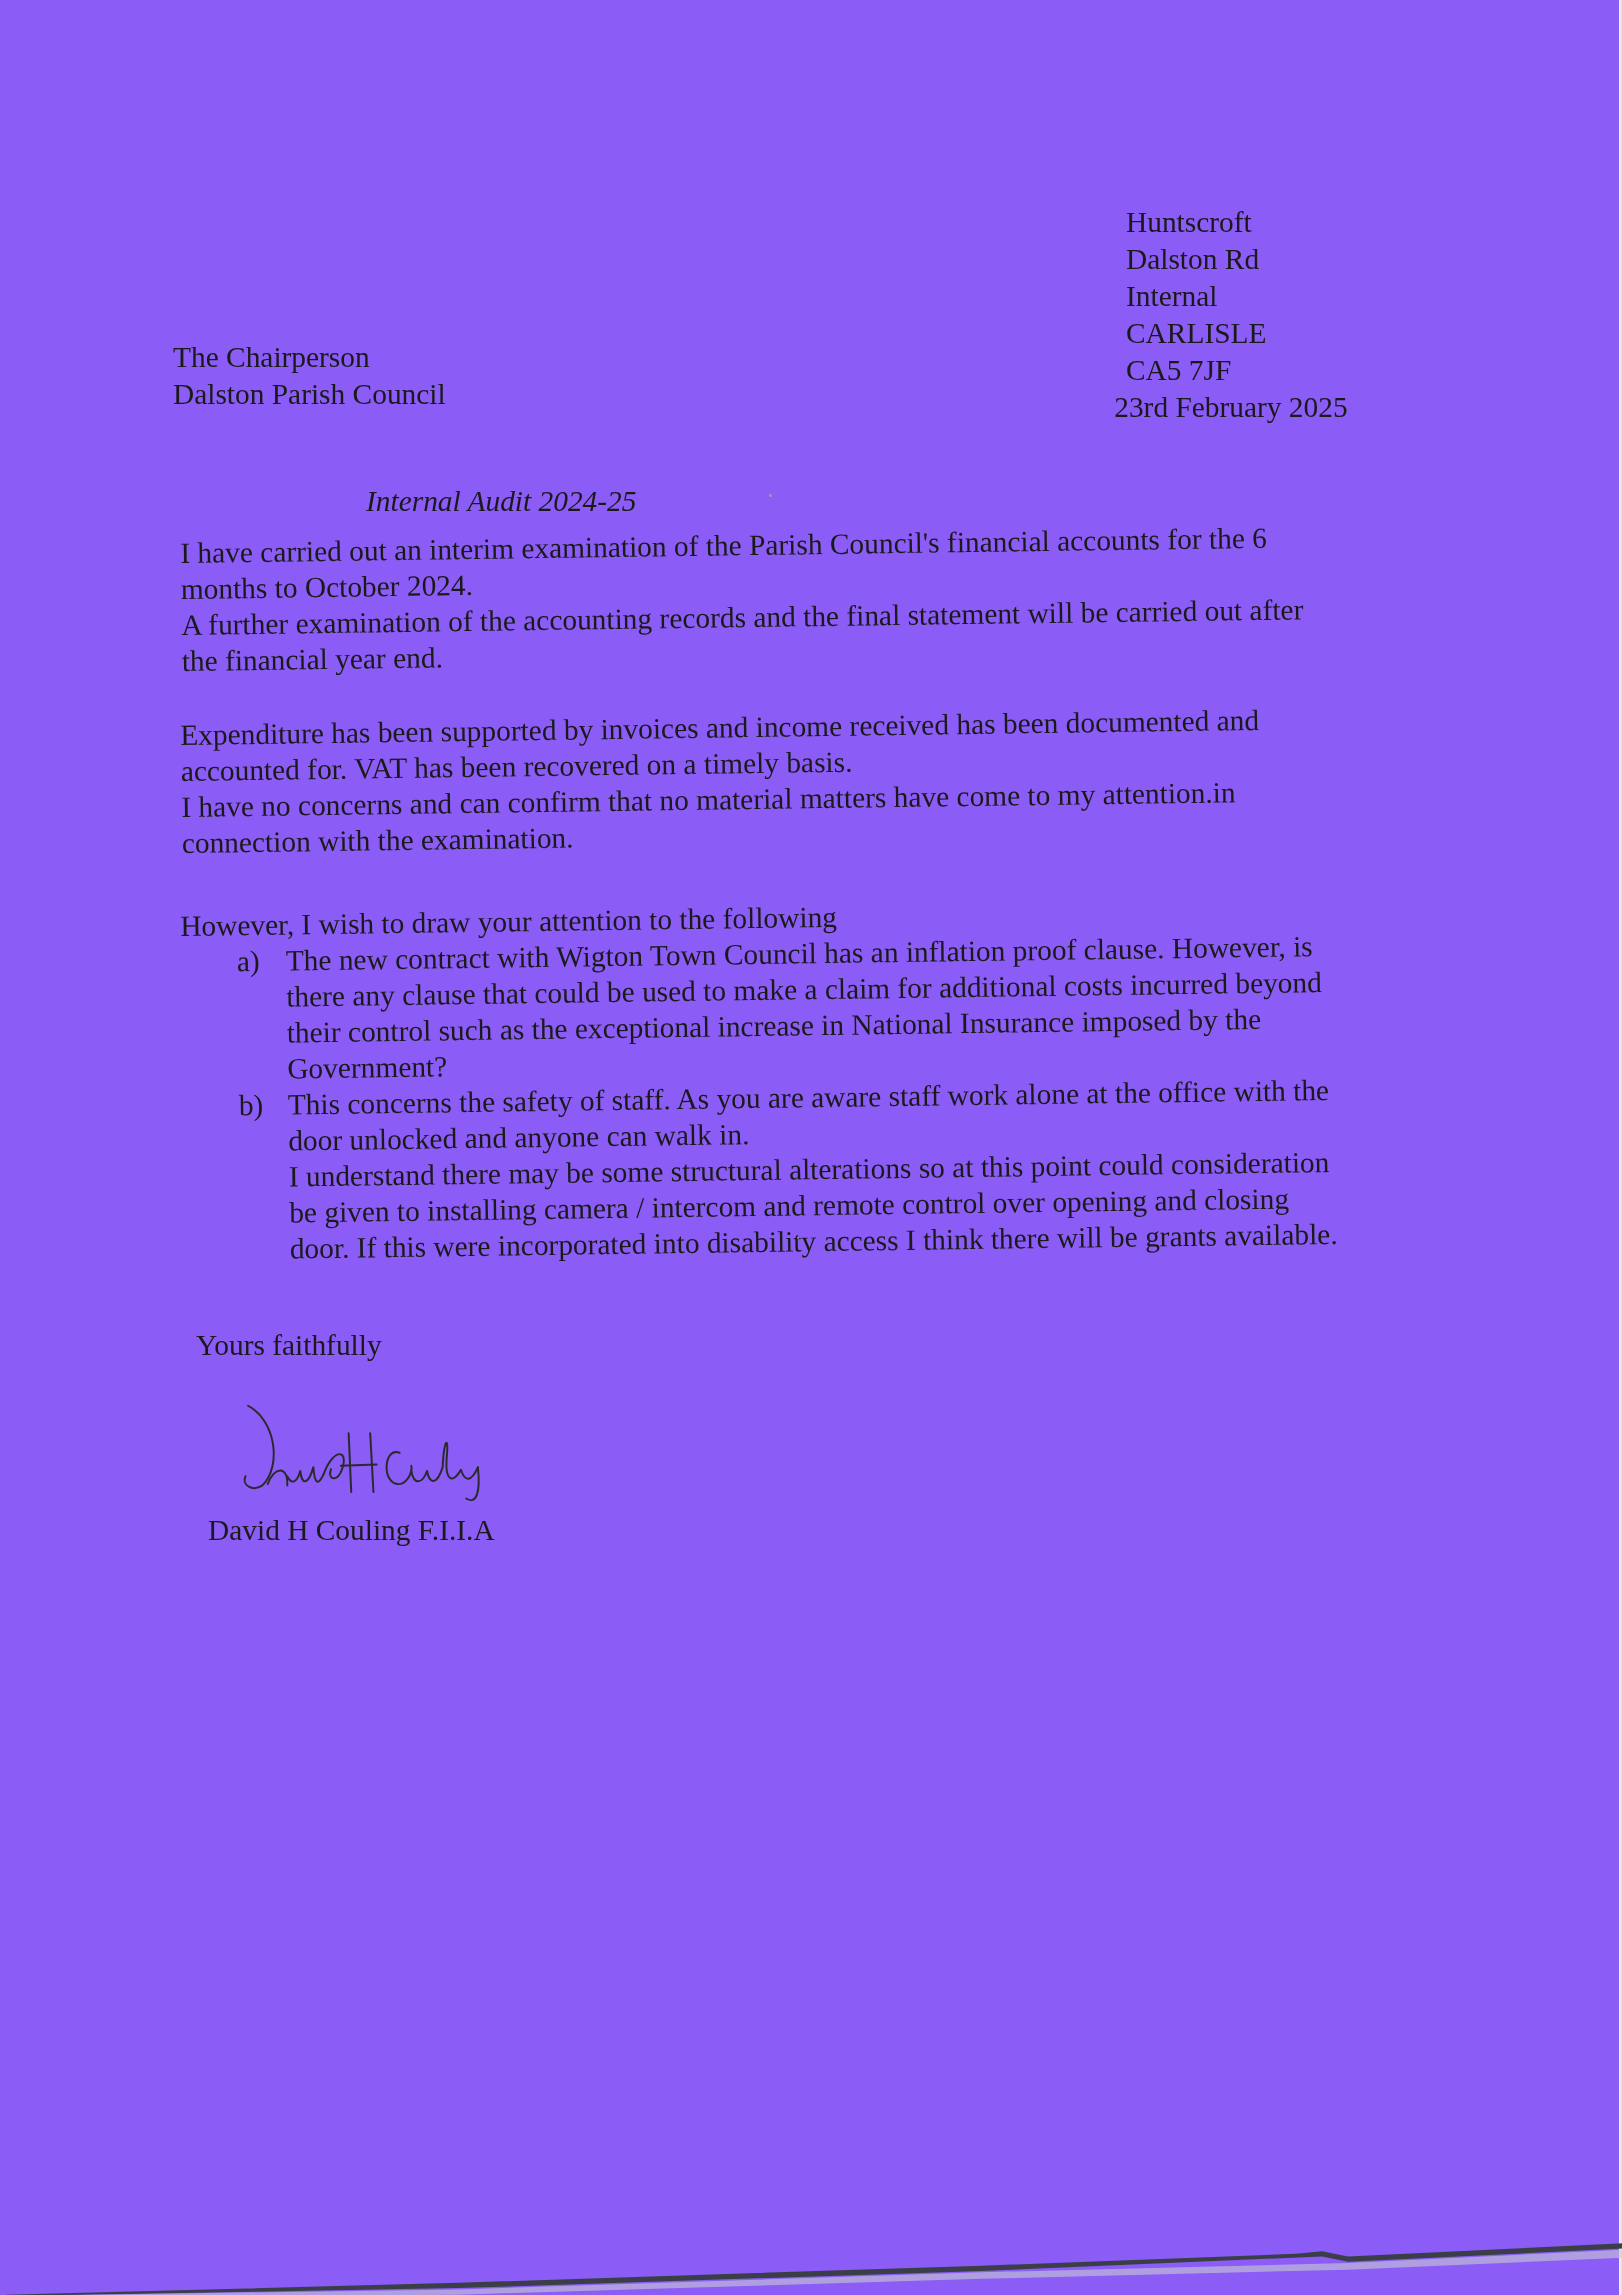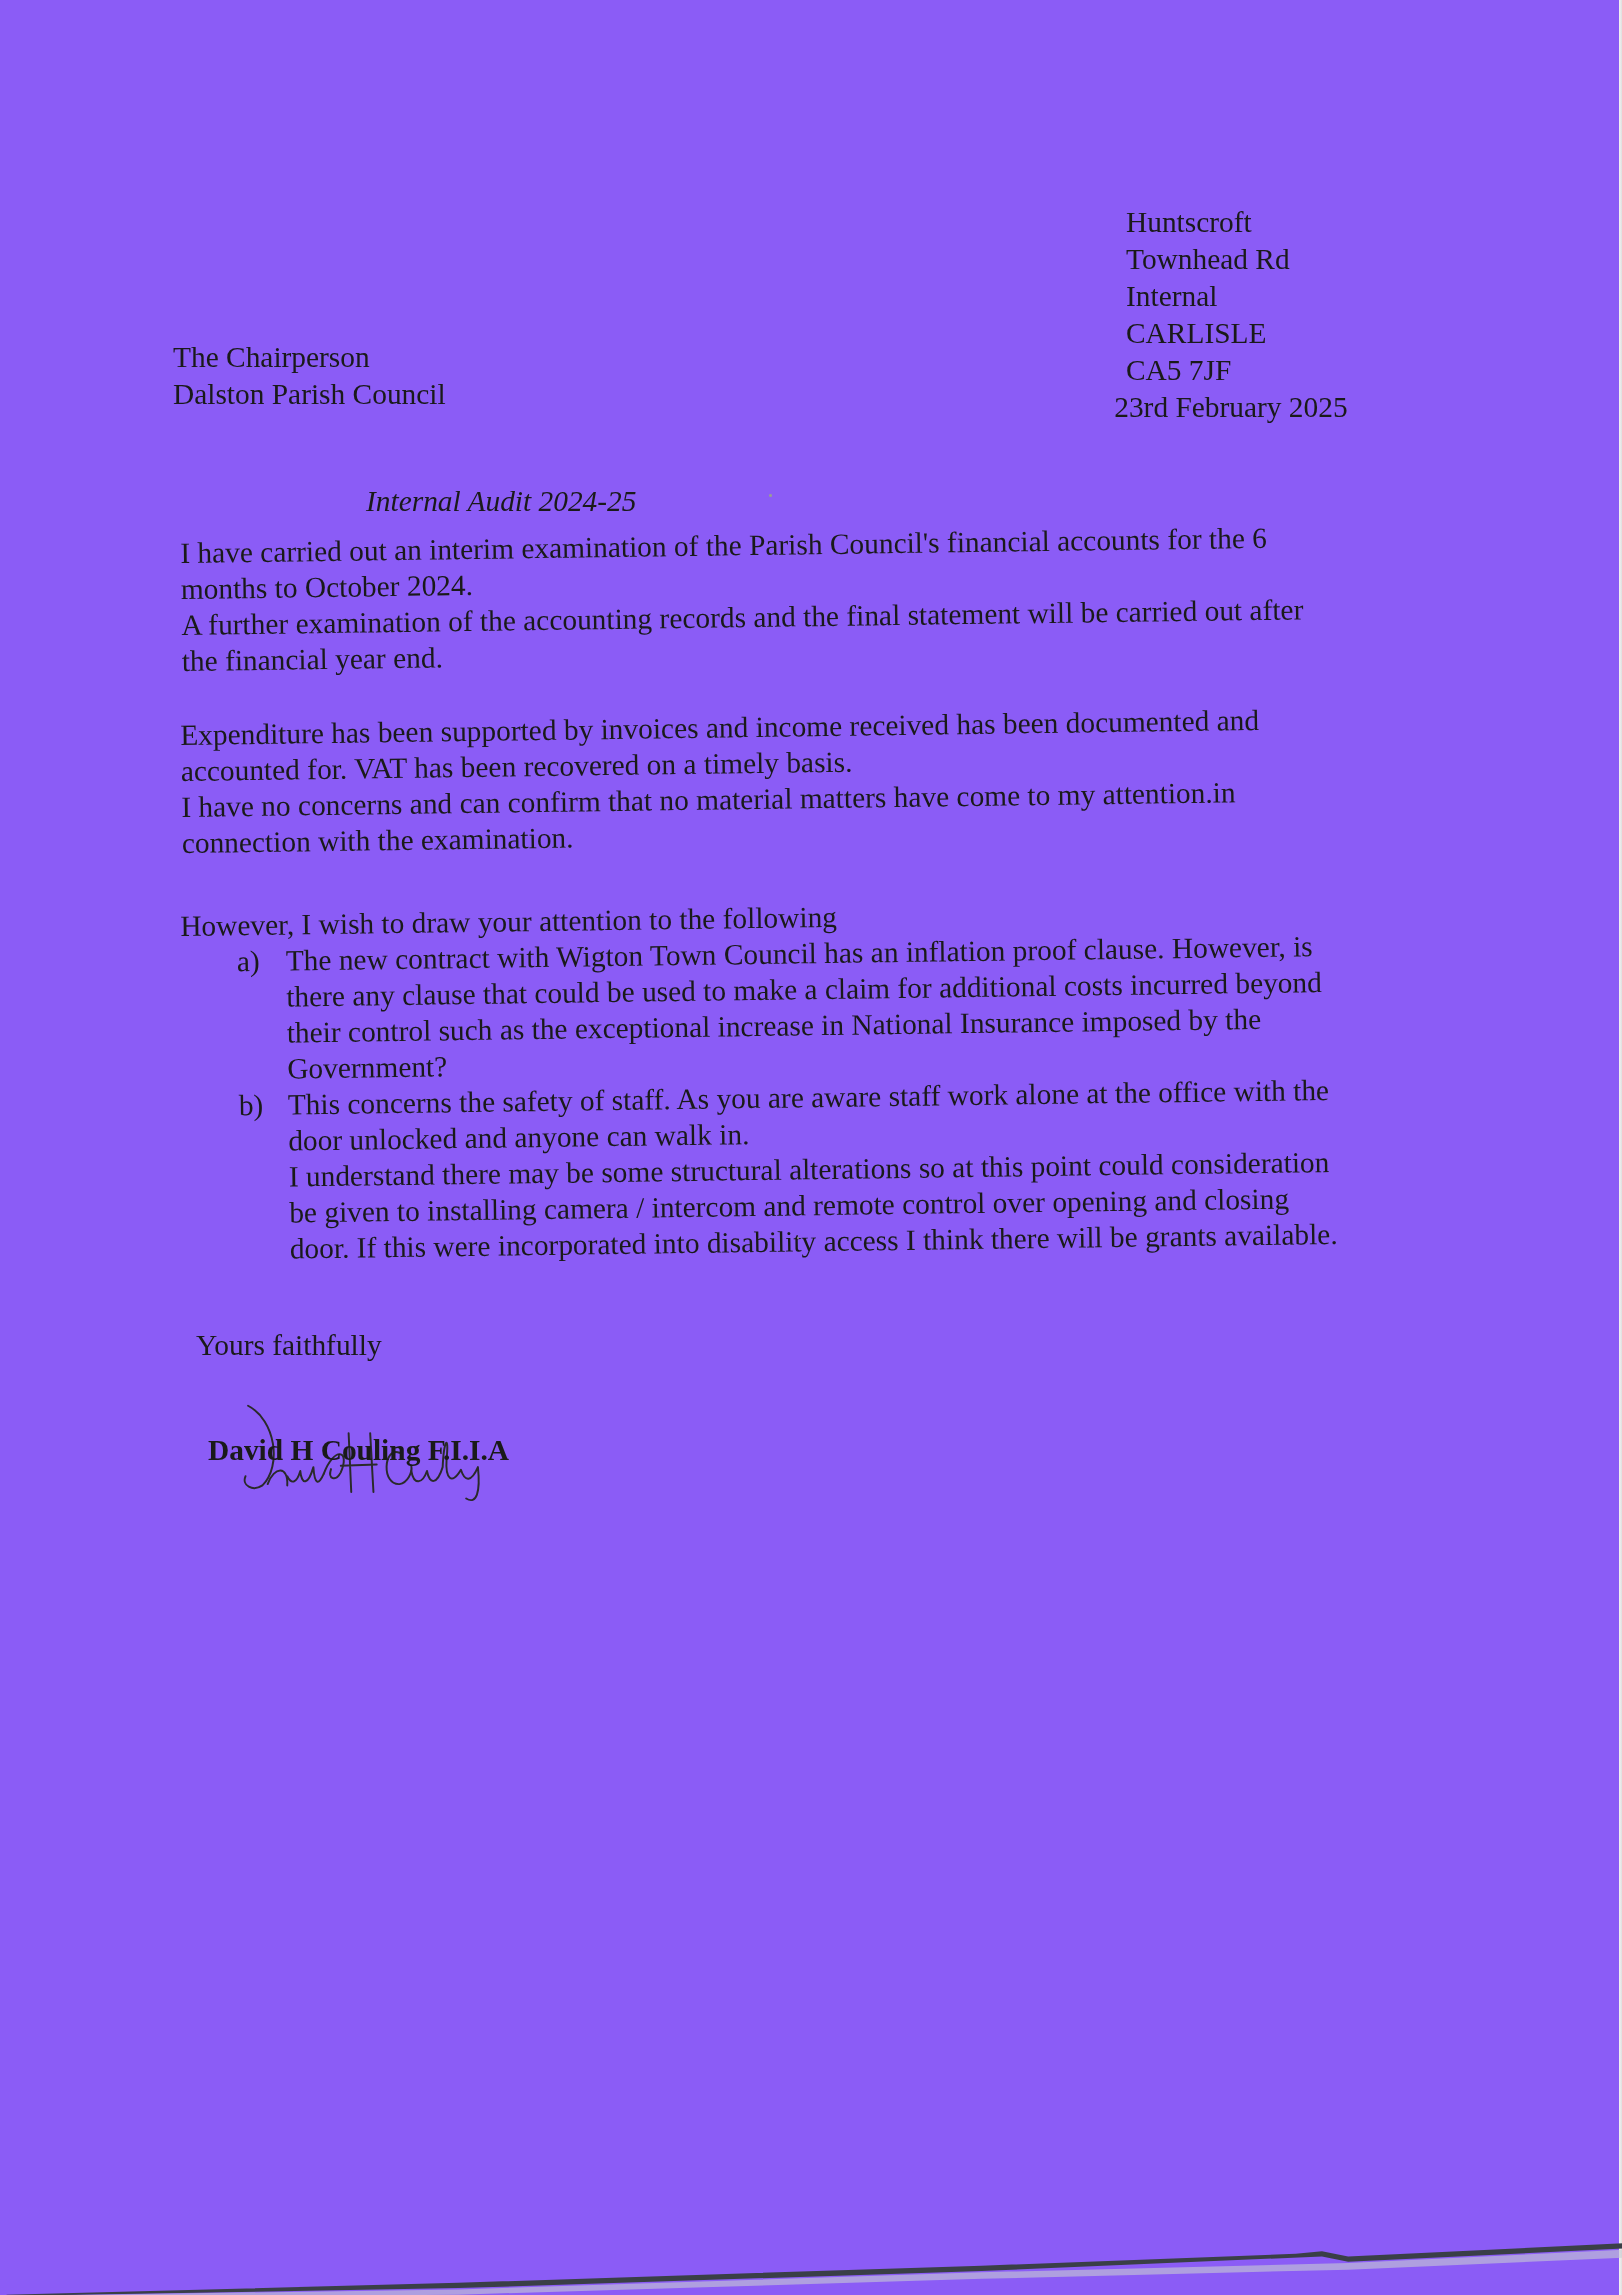--- a/index.html
+++ b/index.html
@@ -23,34 +23,34 @@
     font-size: 29.4px; line-height: 36px; transform-origin: left top;
   }
   .p1 { top: 535px; transform: rotate(-0.8deg); }
   .p2 { top: 717px; transform: rotate(-0.8deg); }
   .p3 { top: 908px; transform: rotate(-0.8deg); }
   .line { white-space: nowrap; display: block; }
   .list-item { position: relative; padding-left: 105px; }
   .list-item .marker { position: absolute; left: 56px; top: 0; }
   .closing { left: 196px; top: 1315px; margin-top: 12px; }
   .signature { position: absolute; left: 236px; top: 1394px; width: 301px; height: 111px; }
-  .signer { left: 208px; top: 1432px; font-weight: bold; }
+  .signer { left: 208px; top: 1512px; }
   .bottom-edge { position: absolute; left: 0; top: 2238px; width: 1623px; height: 58px; }
   .speck { position: absolute; width: 2.6px; height: 2.6px; border-radius: 50%; background: #9a9a9a; }
 </style>
 </head>
 <body>
 
 <div class="page">
 
   <div class="right-edge"></div>
 
   <div class="block address">
     <span class="line">Huntscroft</span>
-    <span class="line">Townhead Rd</span>
+    <span class="line">Dalston Rd</span>
     <span class="line">Internal</span>
     <span class="line">CARLISLE</span>
     <span class="line">CA5 7JF</span>
     <span class="line date">23rd February 2025</span>
   </div>
 
   <div class="block recipient">
     <span class="line">The Chairperson</span>
     <span class="line">Dalston Parish Council</span>
   </div>

